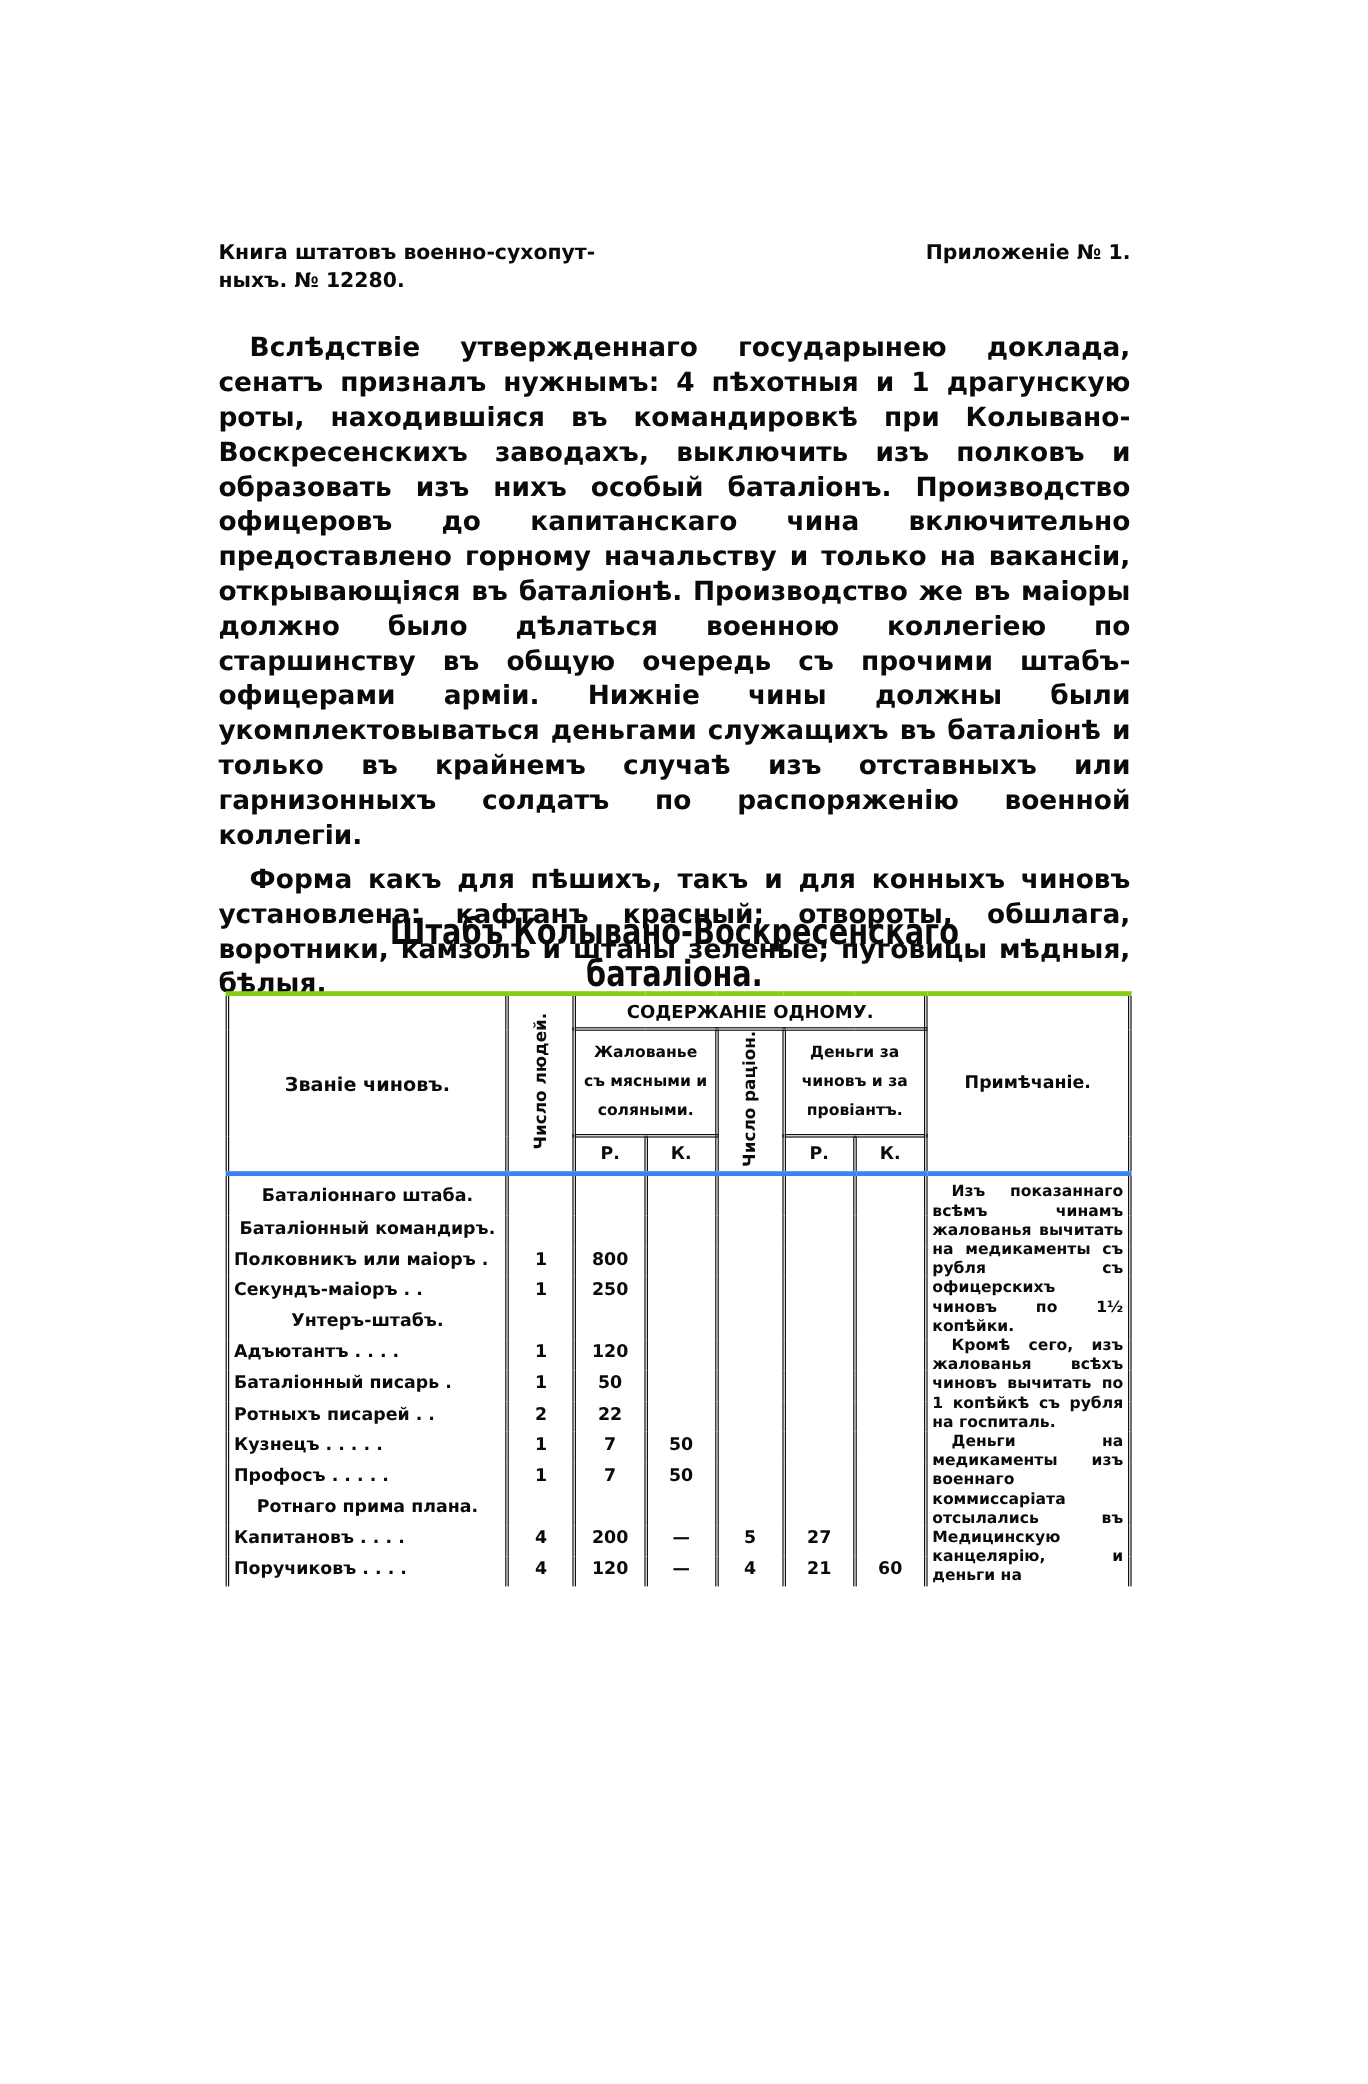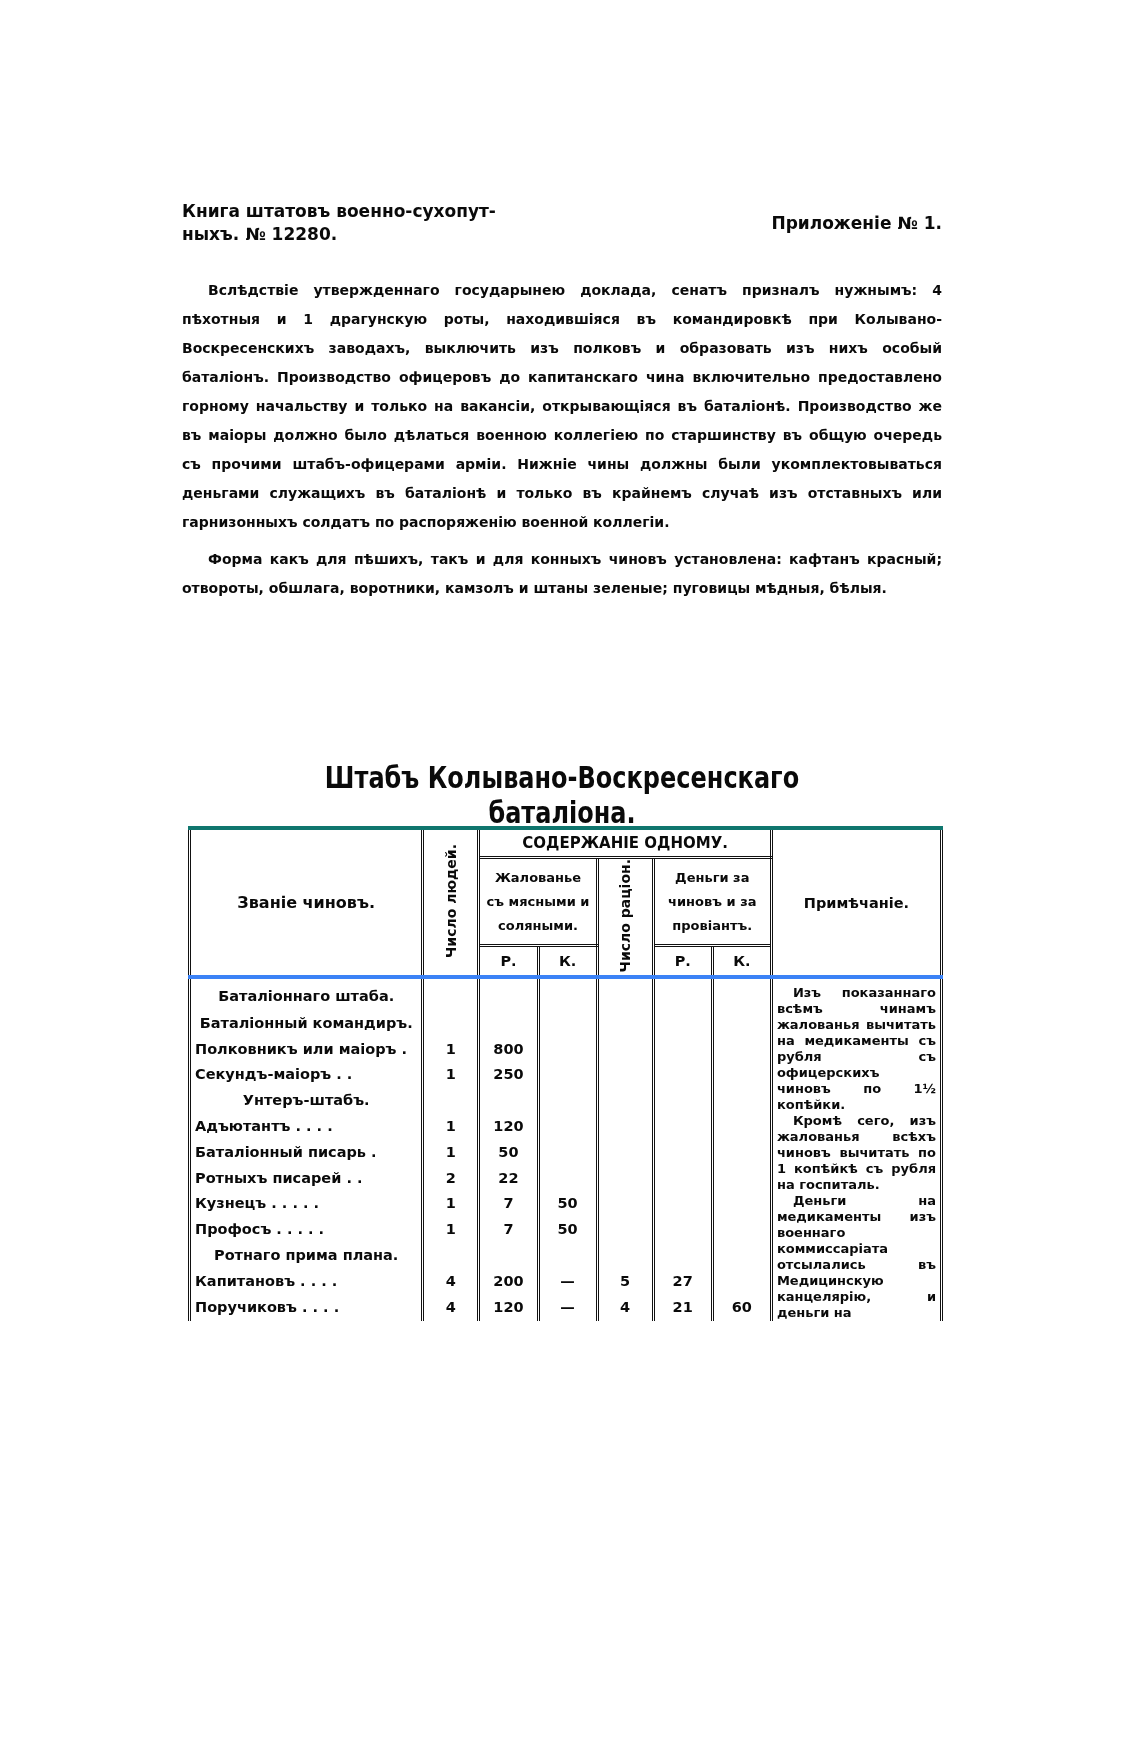--- a/index.html
+++ b/index.html
@@ -2,35 +2,35 @@
 <html><head>
 <meta charset="utf-8">
 <style>
   html, body { margin: 0; padding: 0; background: #ffffff; }
   body { width: 1140px; height: 1737px; position: relative; overflow: hidden;
          font-family: "DejaVu Serif", "Liberation Serif", serif; color: #0a0a0a; }
   .page { position: absolute; left: 182px; top: 200px; width: 770px; }
   .hdr { position: relative; height: 46px; font-family: "DejaVu Sans", "Liberation Sans", sans-serif;
          font-weight: bold; font-size: 17px; line-height: 23px; }
   .hdr .l { position: absolute; left: 0; top: 0; }
-  .hdr .r { position: absolute; right: 10px; top: 12px; }
+  .hdr .r { position: absolute; right: 10px; top: 0; }
   .ghost { position: absolute; left: 0; top: 46px; width: 760px; height: 22px; color: #bbb;
            font-size: 12px; letter-spacing: 3px; overflow: hidden; white-space: nowrap; }
   .body-text { position: absolute; top: 76px; left: 0; width: 760px;
                font-family: "DejaVu Sans", "Liberation Sans", sans-serif; font-weight: bold;
-               font-size: 14px; line-height: 29px; text-align: justify; }
+               font-size: 22px; line-height: 29px; text-align: justify; }
   .body-text p { margin: 0; text-indent: 26px; }
   .title { position: absolute; top: 560px; left: 0; width: 760px; text-align: center;
            font-family: "DejaVu Sans", "Liberation Sans", sans-serif; font-weight: bold;
            font-size: 30px; transform: scaleX(0.8); }
   table.staff { position: absolute; top: 626px; left: 6px; width: 755px; border-collapse: collapse;
                 font-family: "DejaVu Sans", "Liberation Sans", sans-serif; font-weight: bold; font-size: 14.5px; }
   table.staff td, table.staff th { border-left: 3px double #111; border-right: 3px double #111; padding: 0 4px; }
   table.staff thead th { border: 3px double #111; font-weight: bold; text-align: center; vertical-align: middle; }
-  table.staff thead tr.top th { border-top: 4px solid #0f766e; }
+  table.staff thead tr.top th { border-top: 4px solid #84cc16; }
   .vert { writing-mode: vertical-rl; transform: rotate(180deg); white-space: nowrap; font-size: 14px; }
   .name { width: 210px; text-align: left; }
   .num { text-align: center; width: 40px; }
   .r { text-align: right; }
   .c { text-align: center; }
   tbody td { height: 24px; line-height: 22px; vertical-align: top; }
   tbody tr:first-child td { border-top: 4px solid #3b82f6; padding-top: 6px; }
   .sec { text-align: center; }
   .remarks { width: 150px; font-size: 13px; line-height: 16px; text-align: justify; vertical-align: top; }
   .remarks p { margin: 0; text-indent: 16px; }

